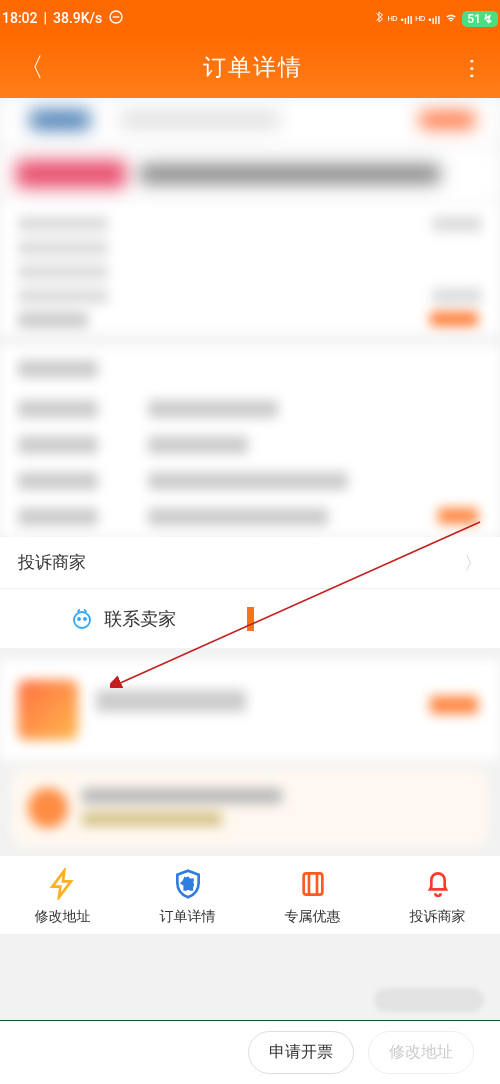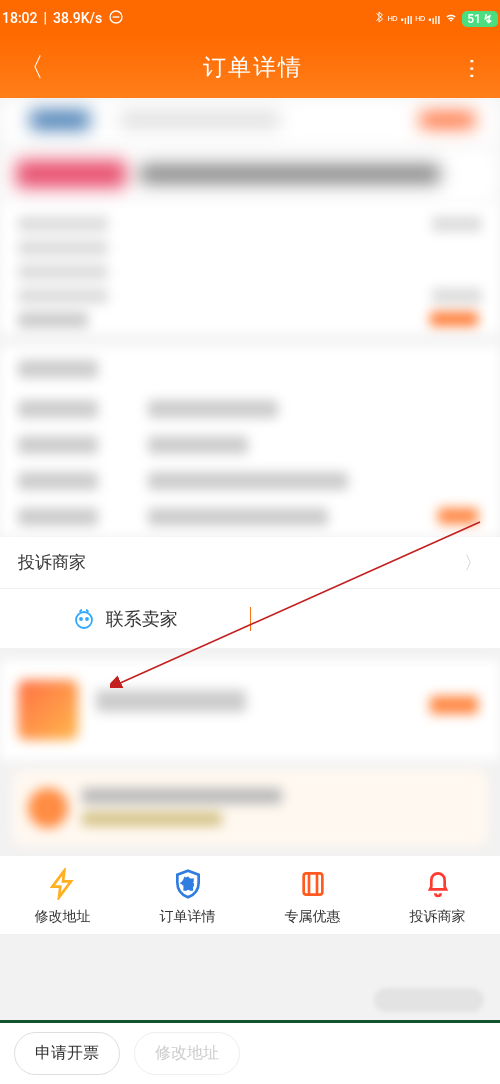--- a/index.html
+++ b/index.html
@@ -37,36 +37,36 @@
 .bb4 .r1{top:54px}.bb4 .r1 .val{width:130px}
 .bb4 .r2{top:90px}.bb4 .r2 .val{width:100px}
 .bb4 .r3{top:126px}.bb4 .r3 .val{width:200px}
 .bb4 .r4{top:162px}.bb4 .r4 .val{width:180px}
 .bb4 .copy{position:absolute;right:22px;top:162px;width:40px;height:16px;background:#ff8844;border-radius:3px}
 .complaint-row{height:52px;background:#fff;display:flex;align-items:center;justify-content:space-between;padding:0 18px;border-top:1px solid #f0f0f0}
 .complaint-text{font-size:17px;color:#333}
 .chev{color:#ccc;font-size:18px}
 .contact-row{height:60px;background:#fff;display:flex;align-items:center;border-top:1px solid #f0f0f0}
 .contact-half{flex:1;display:flex;align-items:center;justify-content:center;gap:10px}
-.contact-half:first-child{border-right:1px solid #f97316}
+.contact-half:first-child{border-right:7px solid #f97316}
 .ww-icon{width:24px;height:24px}
 .contact-text{font-size:18px;color:#333}
 .bb5{height:100px;background:#fff;margin-top:12px;position:relative}
 .bb5::before{content:"";display:block;position:absolute;left:18px;top:20px;width:60px;height:60px;background:linear-gradient(135deg,#ff7043,#ffb74d);border-radius:8px}
 .bb5 .t{position:absolute;left:96px;top:30px;width:150px;height:22px;background:#ccc;border-radius:3px}
 .bb5 .r{position:absolute;right:22px;top:36px;width:48px;height:18px;background:#ff8844;border-radius:3px}
 .bb6{height:76px;background:#fff8f0;position:relative;margin:10px 12px;border-radius:10px}
 .bb6::before{content:"";display:block;position:absolute;left:16px;top:18px;width:40px;height:40px;background:#ff8c42;border-radius:50%}
 .bb6 .t1{position:absolute;left:70px;top:18px;width:200px;height:16px;background:#bbb;border-radius:3px}
 .bb6 .t2{position:absolute;left:70px;top:42px;width:140px;height:14px;background:#d4c388;border-radius:3px}
 .services-row{background:#fff;display:flex;padding:12px 0 8px}
 .service-item{flex:1;display:flex;flex-direction:column;align-items:center;gap:8px}
 .service-icon{width:32px;height:32px}
 .service-label{font-size:14px;color:#333}
-.bottom-bar{position:absolute;bottom:0;left:0;right:0;height:64px;background:#fff;display:flex;align-items:center;gap:14px;padding:0 14px;border-top:3px solid #14532d}
+.bottom-bar{position:absolute;bottom:0;left:0;right:0;height:64px;background:#fff;display:flex;align-items:center;justify-content:flex-end;gap:14px;padding:0 26px;border-top:1px solid #14532d}
 .btn{border:1px solid #ddd;border-radius:22px;padding:10px 20px;font-size:16px;color:#333;background:#fff}
 .btn-faded{color:#ccc;border-color:#eee}
 .arrow-annotation{position:absolute;top:420px;left:110px;width:380px;height:170px;pointer-events:none;z-index:100}
 .watermark{position:absolute;right:16px;bottom:72px;width:110px;height:24px;background:rgba(200,200,200,.35);border-radius:12px;filter:blur(2px)}
 .blurred{filter:blur(6px)}
 </style>
 </head>
 <body>
 
 <div class="status-bar">

